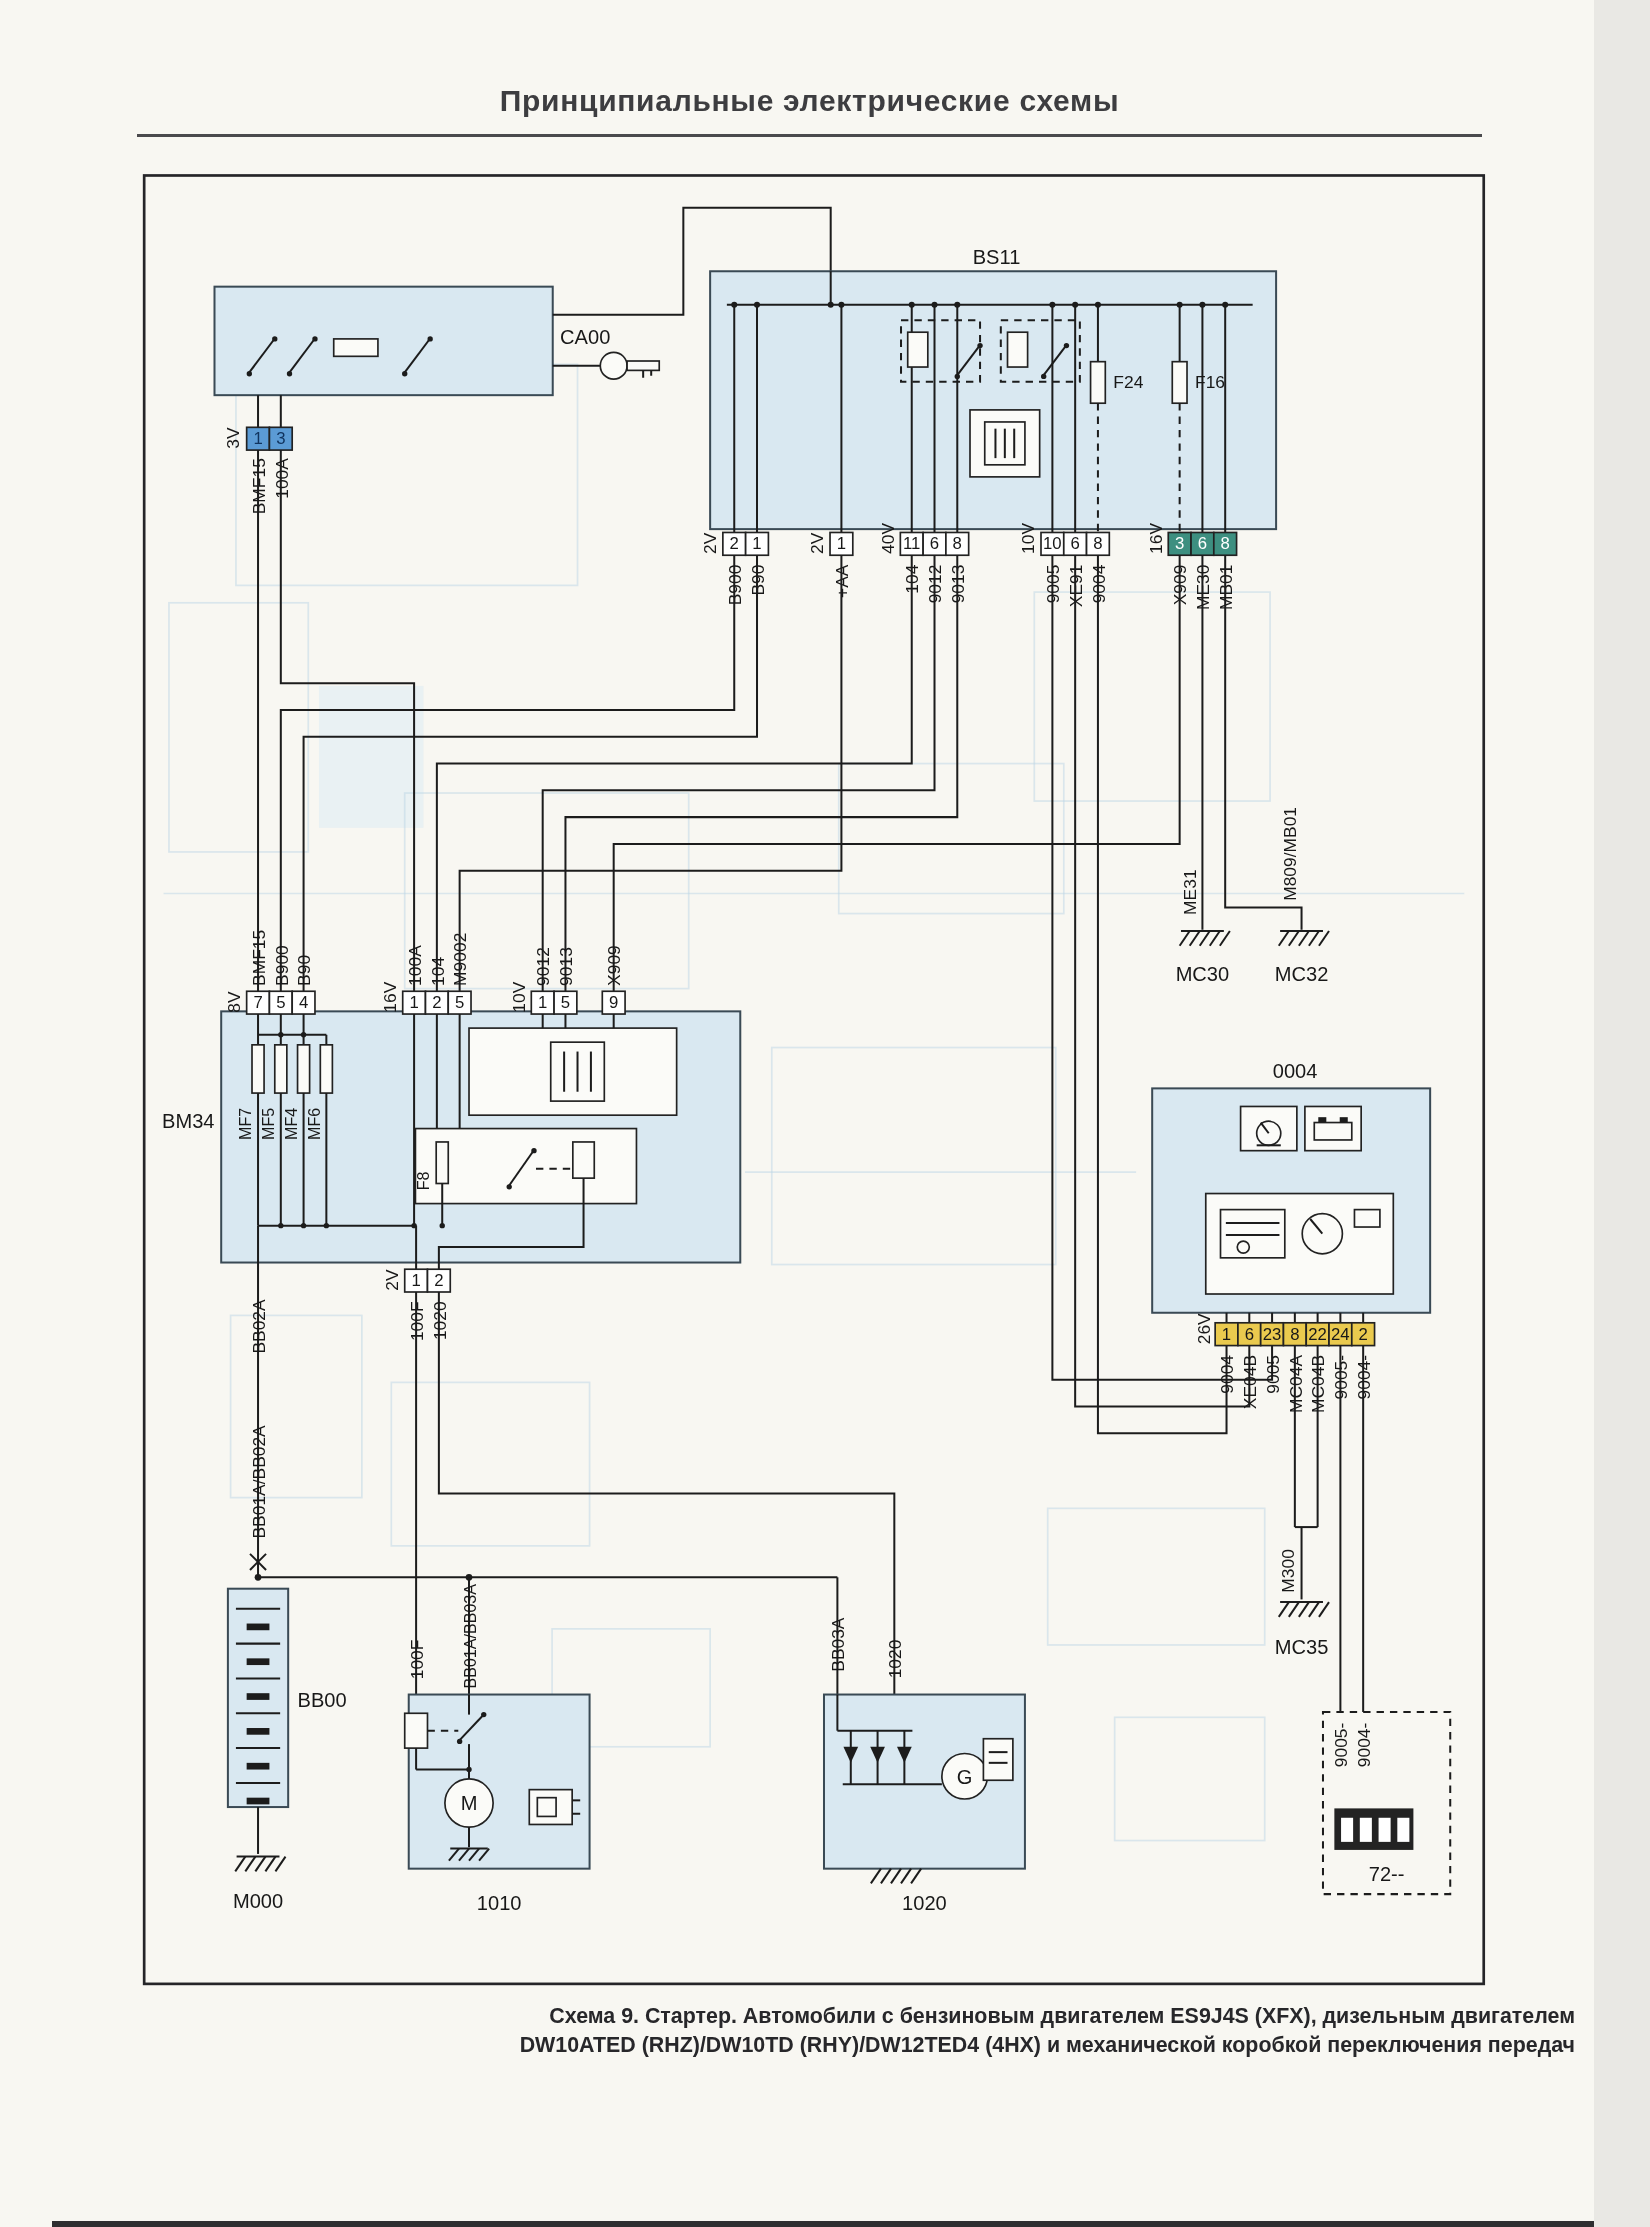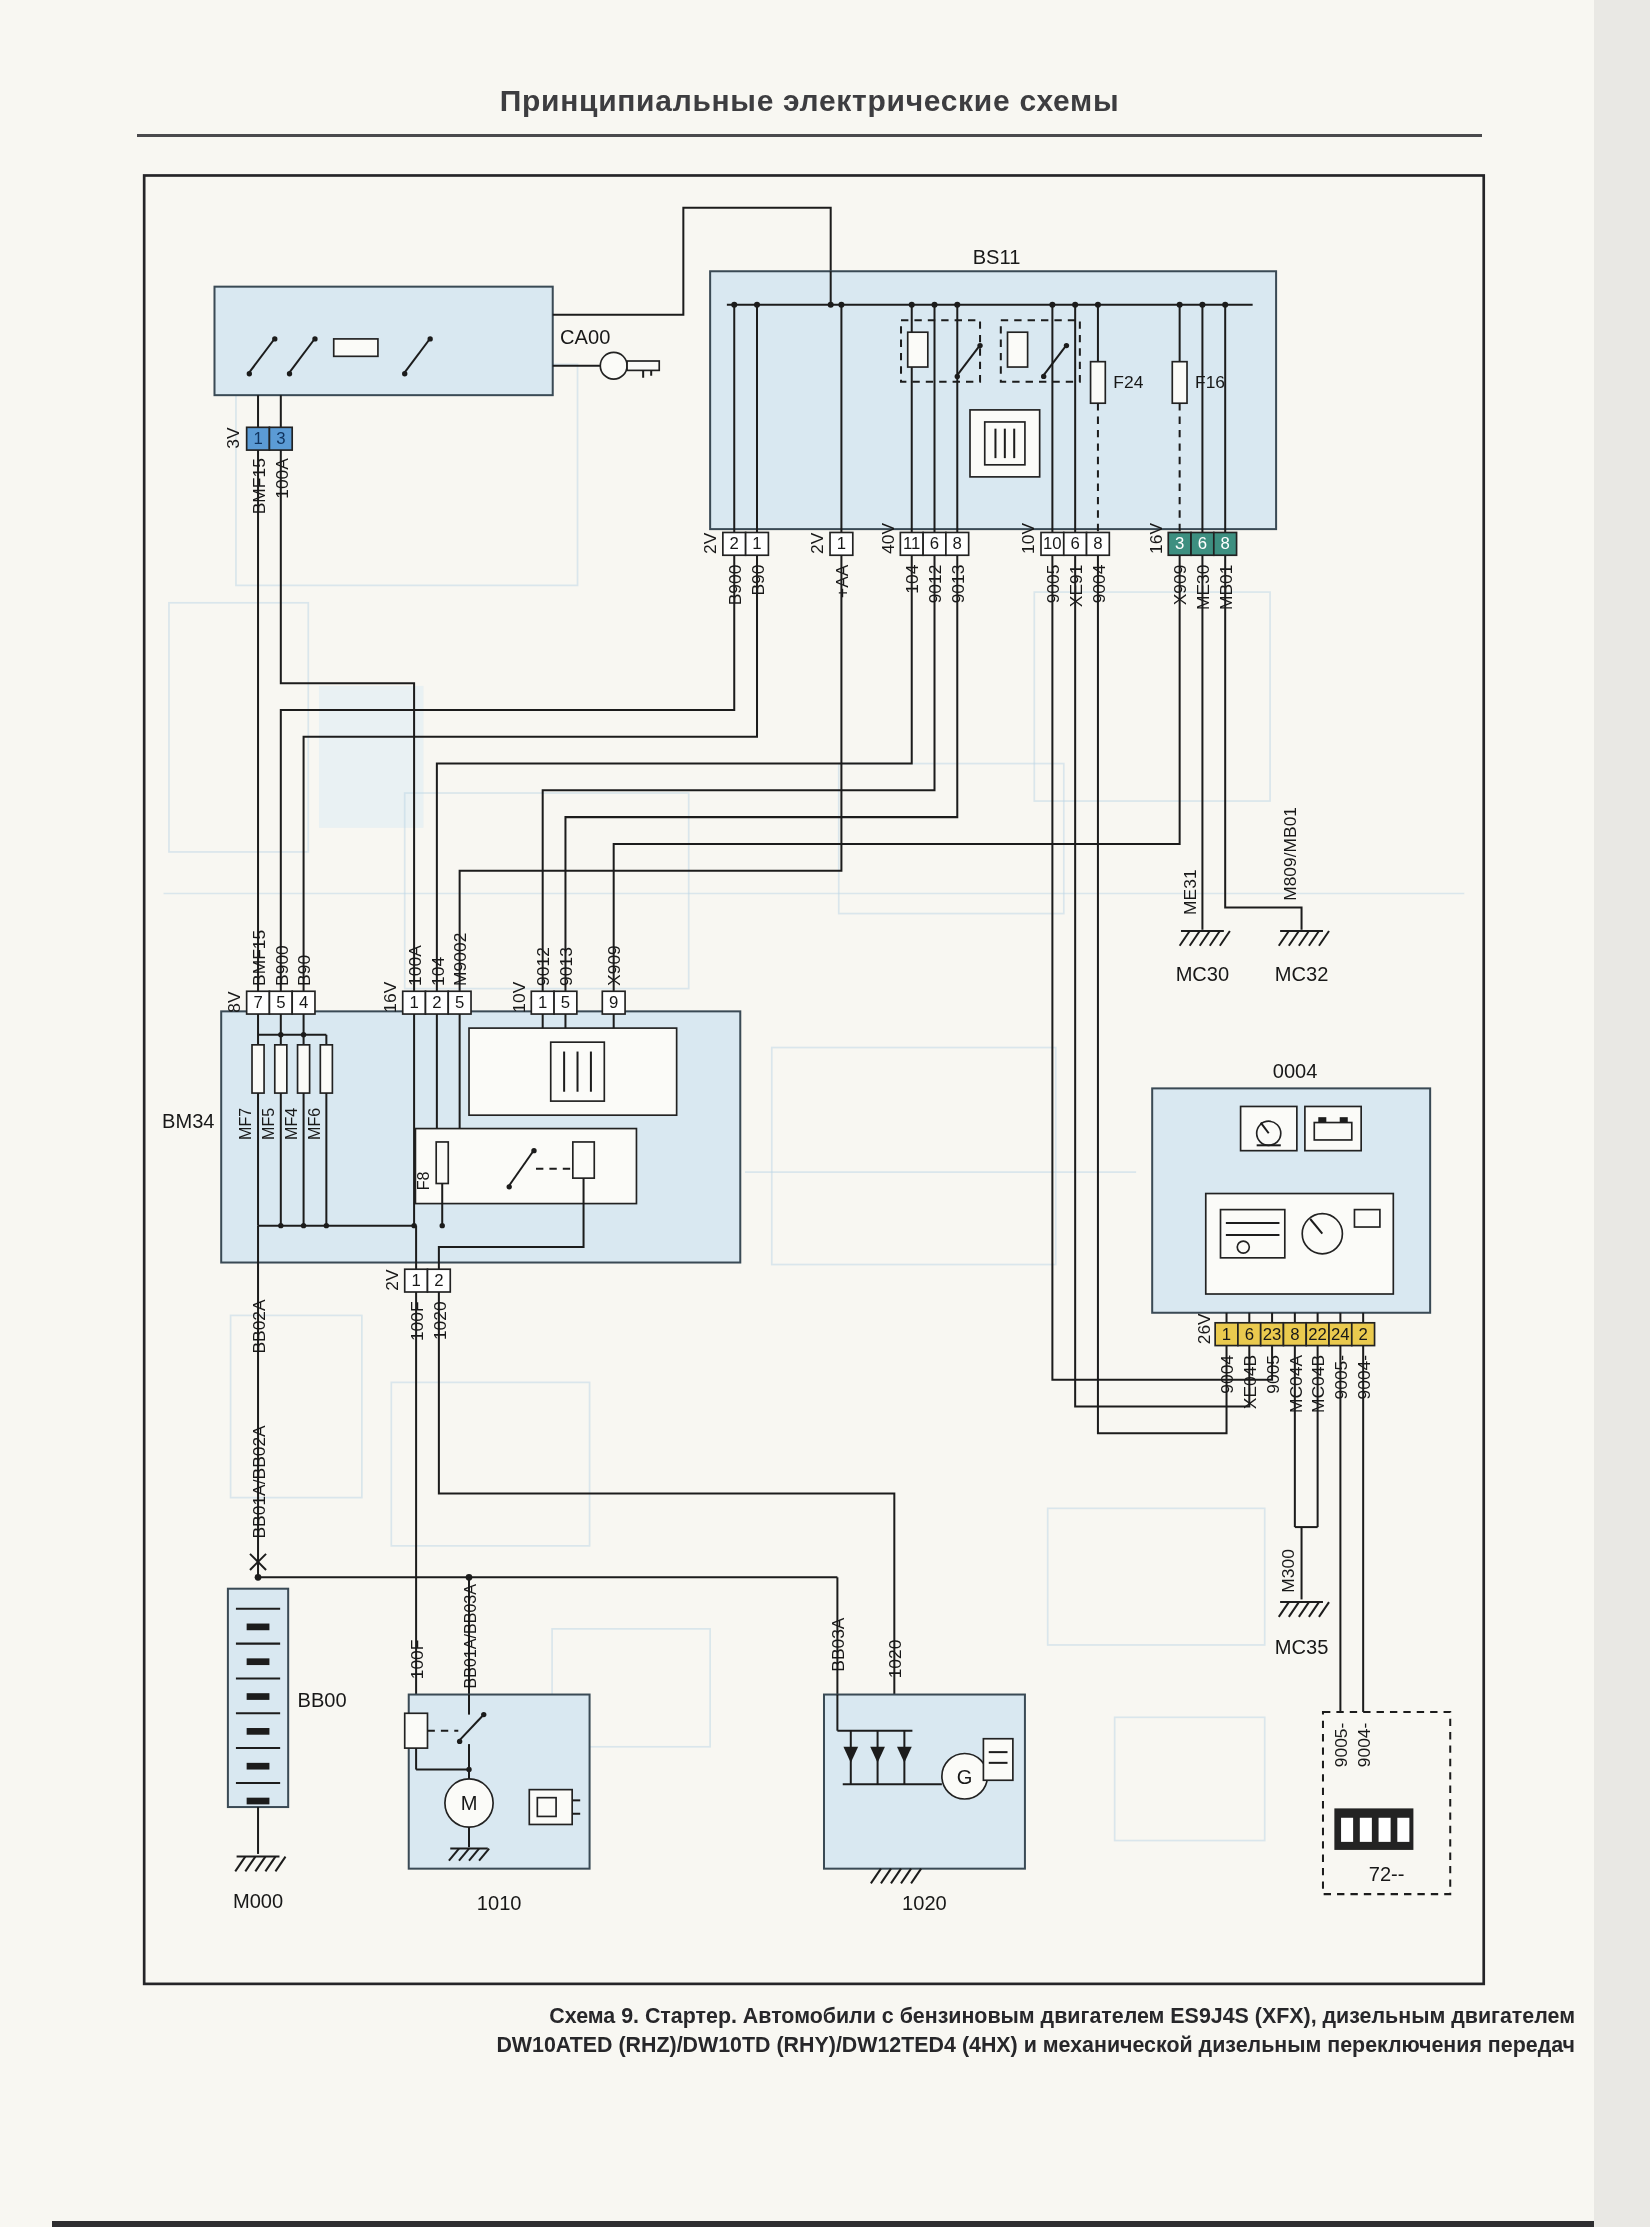--- a/index.html
+++ b/index.html
@@ -531,18 +531,18 @@
       <rect x="2030" y="2714" width="18" height="36" fill="#ffffff"></rect>
       <rect x="2058" y="2714" width="18" height="36" fill="#ffffff"></rect>
       <rect x="2086" y="2714" width="18" height="36" fill="#ffffff"></rect>
       <text class="comp" x="2070" y="2808" text-anchor="middle">72--</text>
     </g>
 
   </svg>
 
   <div class="caption">
     <div>Схема 9. Стартер. Автомобили с бензиновым двигателем ES9J4S (XFX), дизельным двигателем</div>
-    <div>DW10ATED (RHZ)/DW10TD (RHY)/DW12TED4 (4HX) и механической дизельным переключения передач</div>
+    <div>DW10ATED (RHZ)/DW10TD (RHY)/DW12TED4 (4HX) и механической коробкой переключения передач</div>
   </div>
 
   <div class="bottom-bar"></div>
 </div>
 
 
 </body></html>

